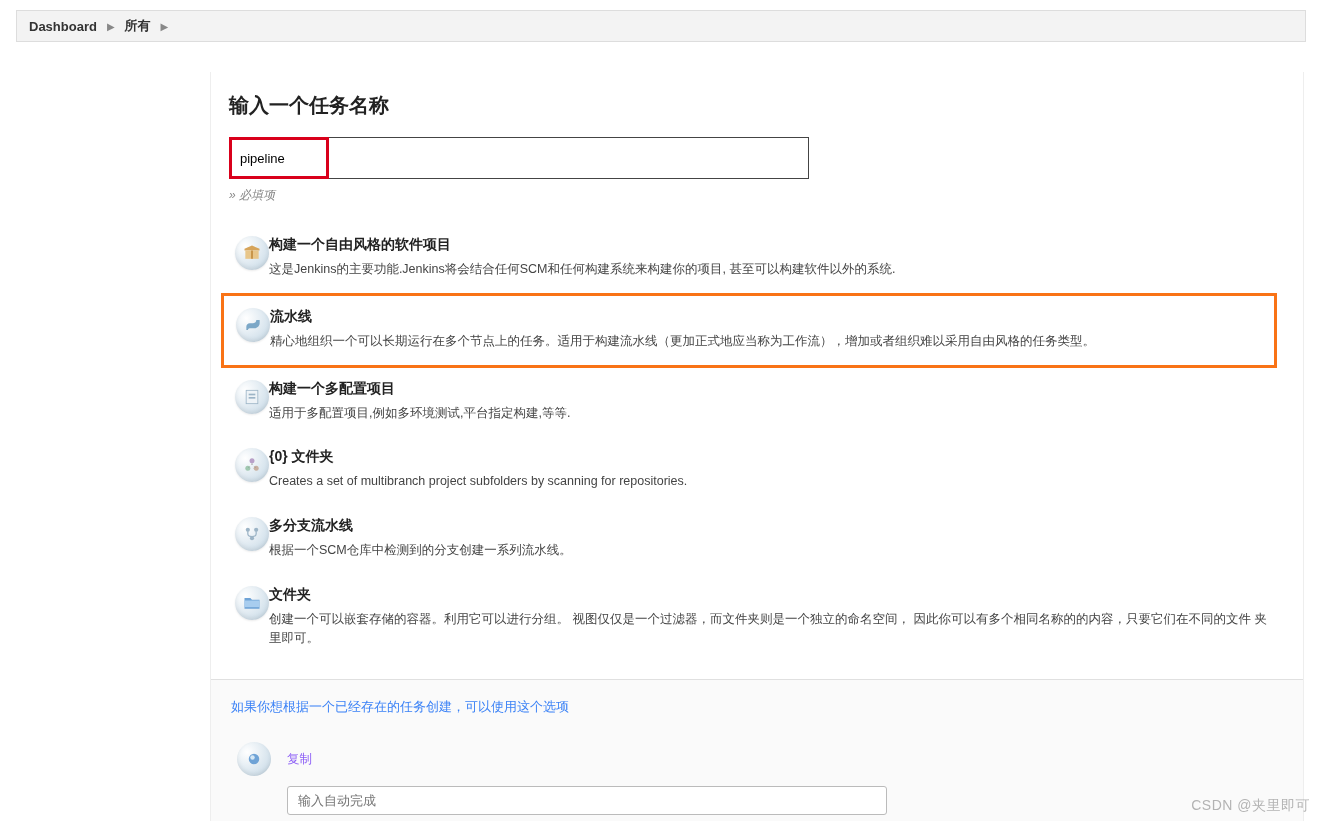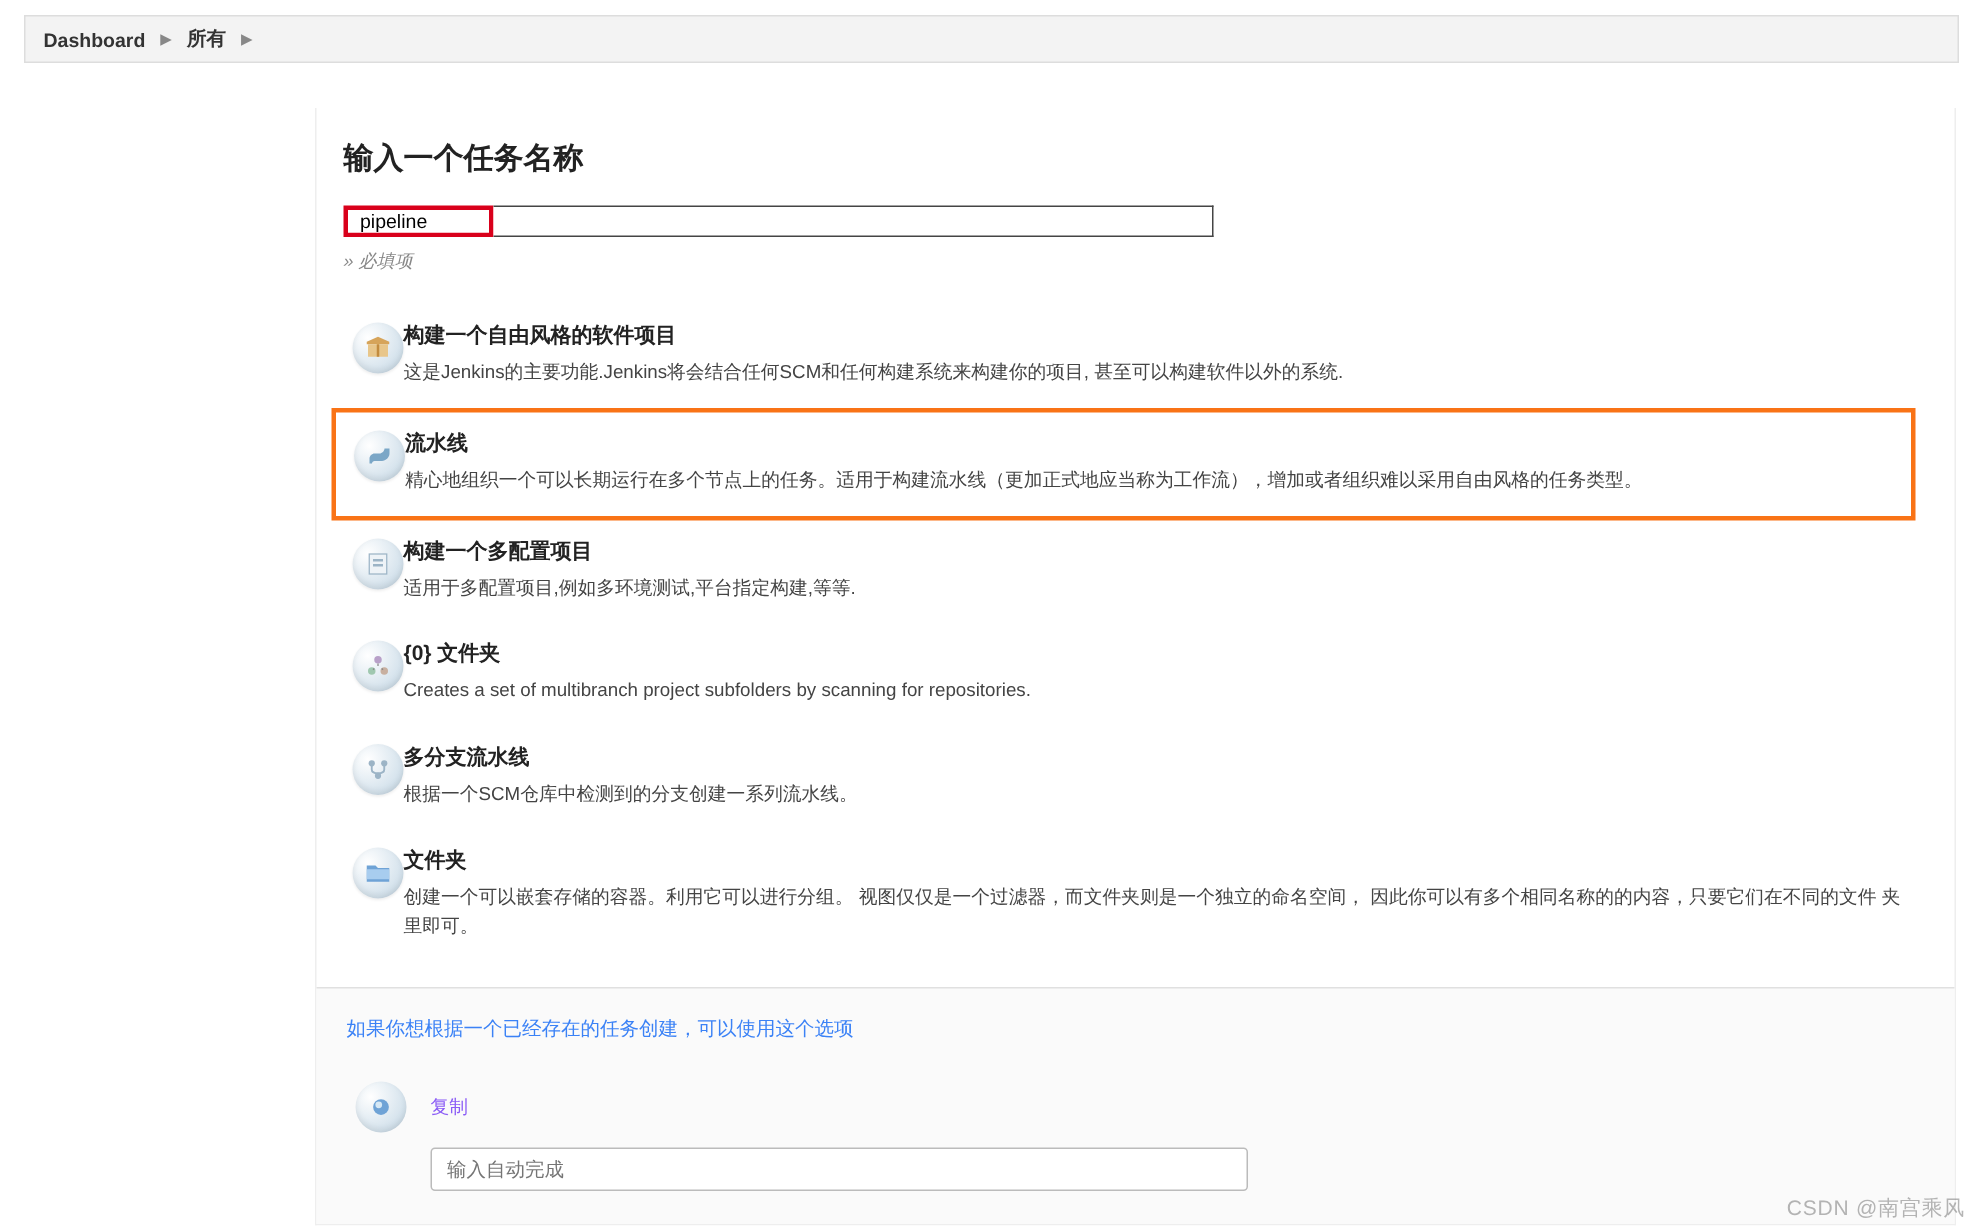--- a/index.html
+++ b/index.html
@@ -39,21 +39,21 @@
       margin-bottom: 18px;
     }
     .name-row { display: flex; align-items: stretch; }
     .name-highlight {
       border: 3px solid #d9001b;
       padding: 0;
       display: inline-flex;
     }
     .name-highlight input {
       border: none;
-      height: 15px;
+      height: 36px;
       width: 94px;
       padding: 0 8px;
       font-size: 13px;
       outline: none;
     }
     .name-rest {
       border: 1px solid #444;
       border-left: none;
       width: 480px;
     }
@@ -116,21 +116,21 @@
       width: 34px; height: 34px; border-radius: 50%;
       background: radial-gradient(circle at 30% 30%, #fff, #d4e2ec 70%, #b8cad6);
       box-shadow: inset 0 -2px 4px rgba(0,0,0,0.08);
       display: flex; align-items:center; justify-content:center;
       flex-shrink:0;
     }
     .copy-label { font-size: 12.5px; color: #8b5cf6; }
     .copy-input {
       margin-top: 10px;
       margin-left: 56px;
-      width: 545px;
+      width: 600px;
       border: 1px solid #bbb;
       border-radius: 3px;
       padding: 6px 10px;
       font-size: 13px;
       color: #666;
       background: #fff;
     }
     .watermark {
       position: fixed;
       right: 12px;
@@ -261,13 +261,13 @@
             </svg>
         </div>
         <span class="copy-label">复制</span>
       </div>
       <input class="copy-input" type="text" placeholder="输入自动完成" style="">
     </div>
   </div>
 
 </div>
 
-<div class="watermark">CSDN @南宫乘风</div>
+<div class="watermark">CSDN @夹里即可</div>
 
 </body></html>

